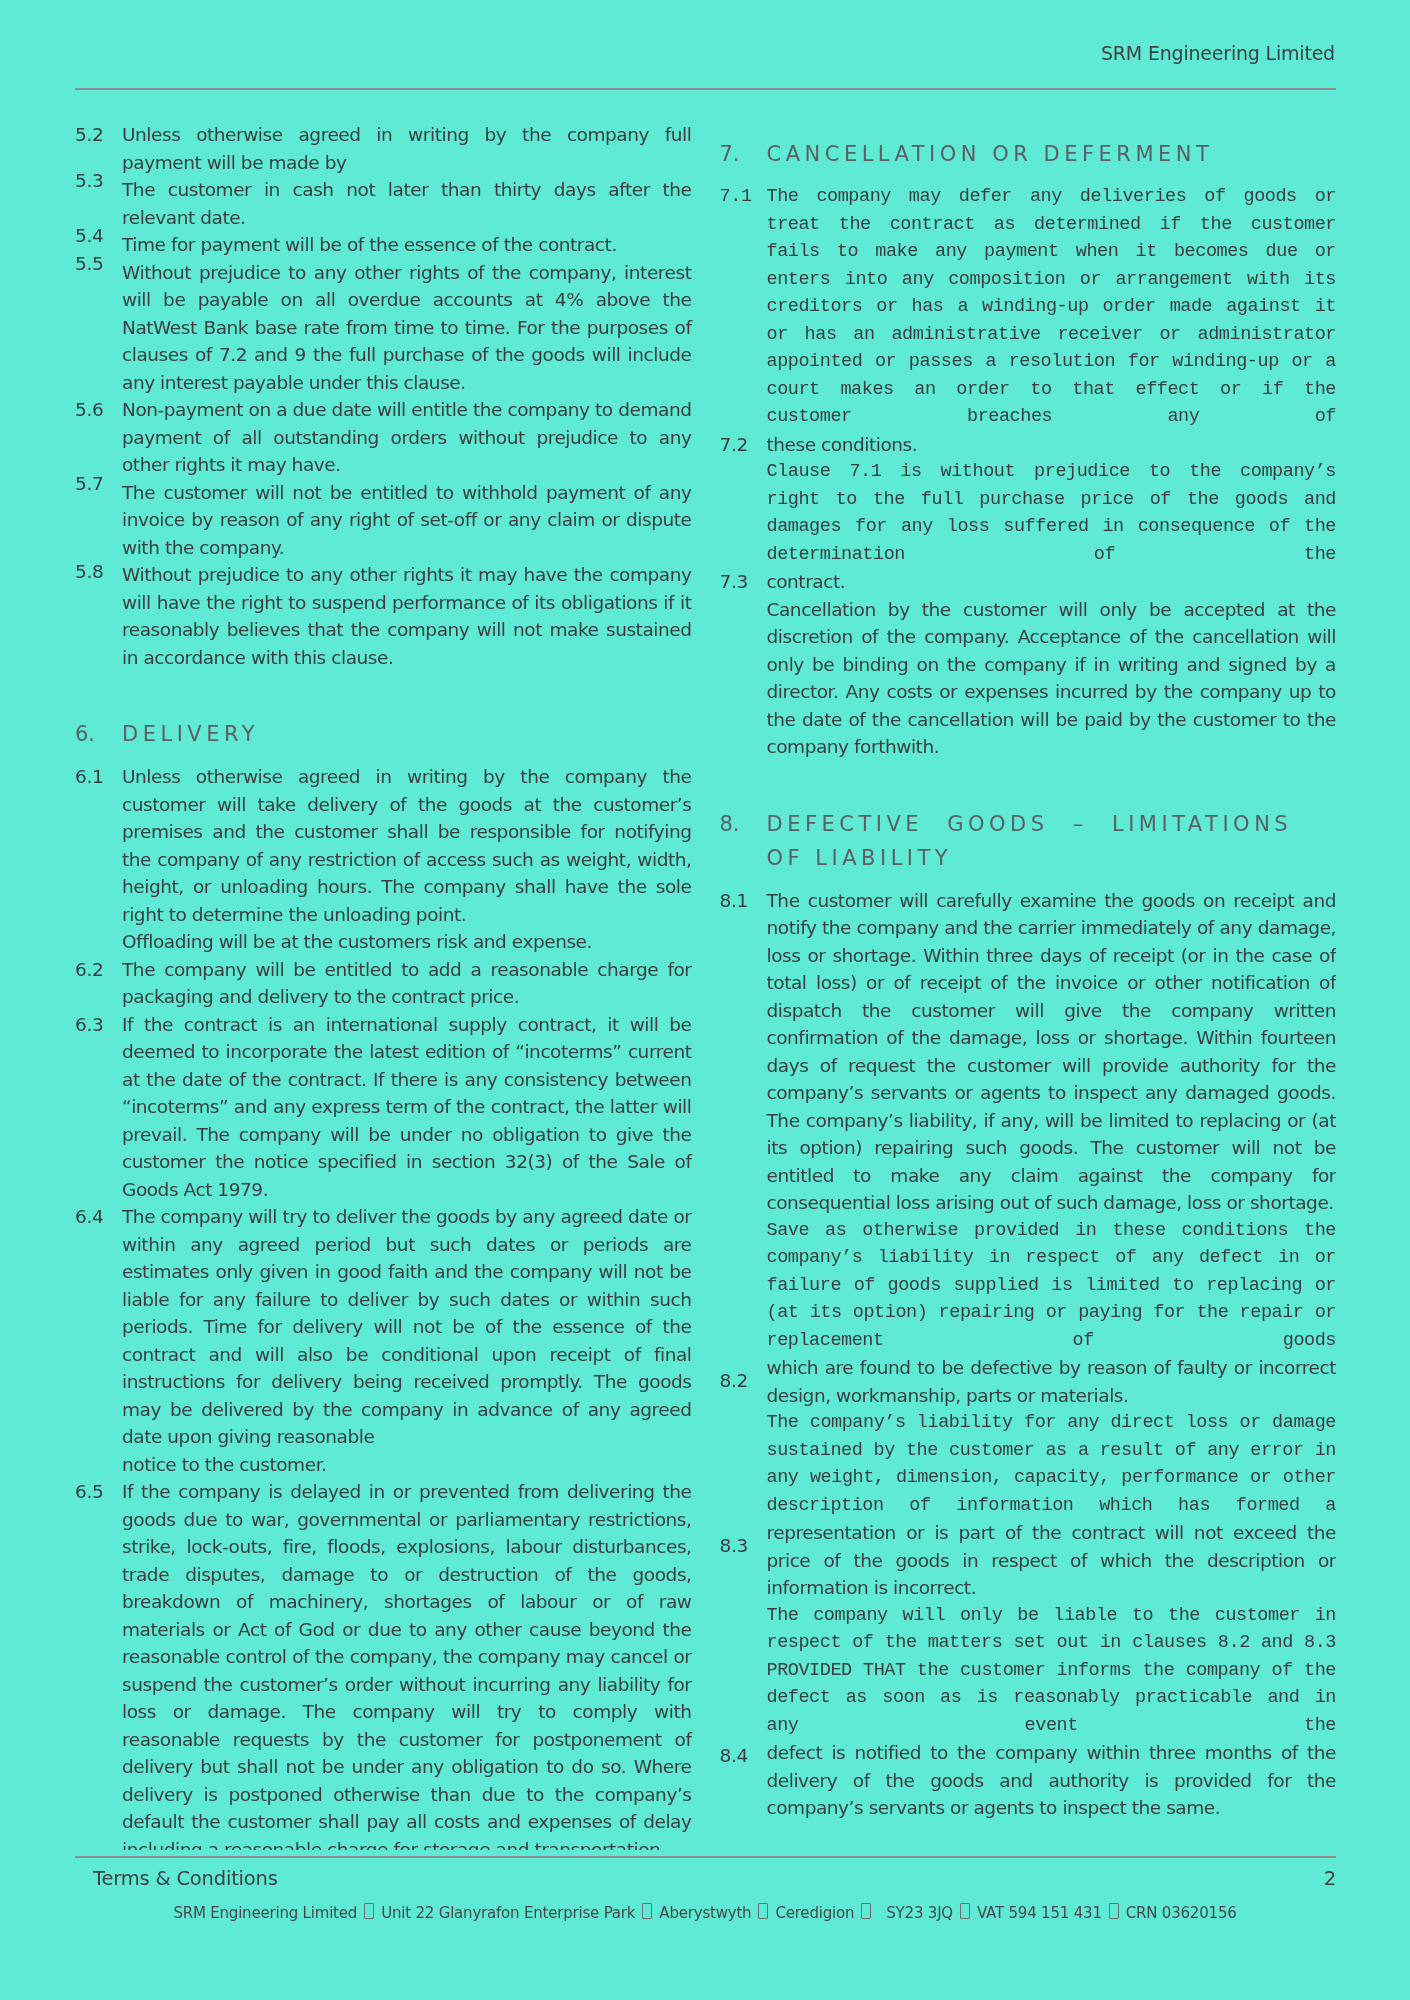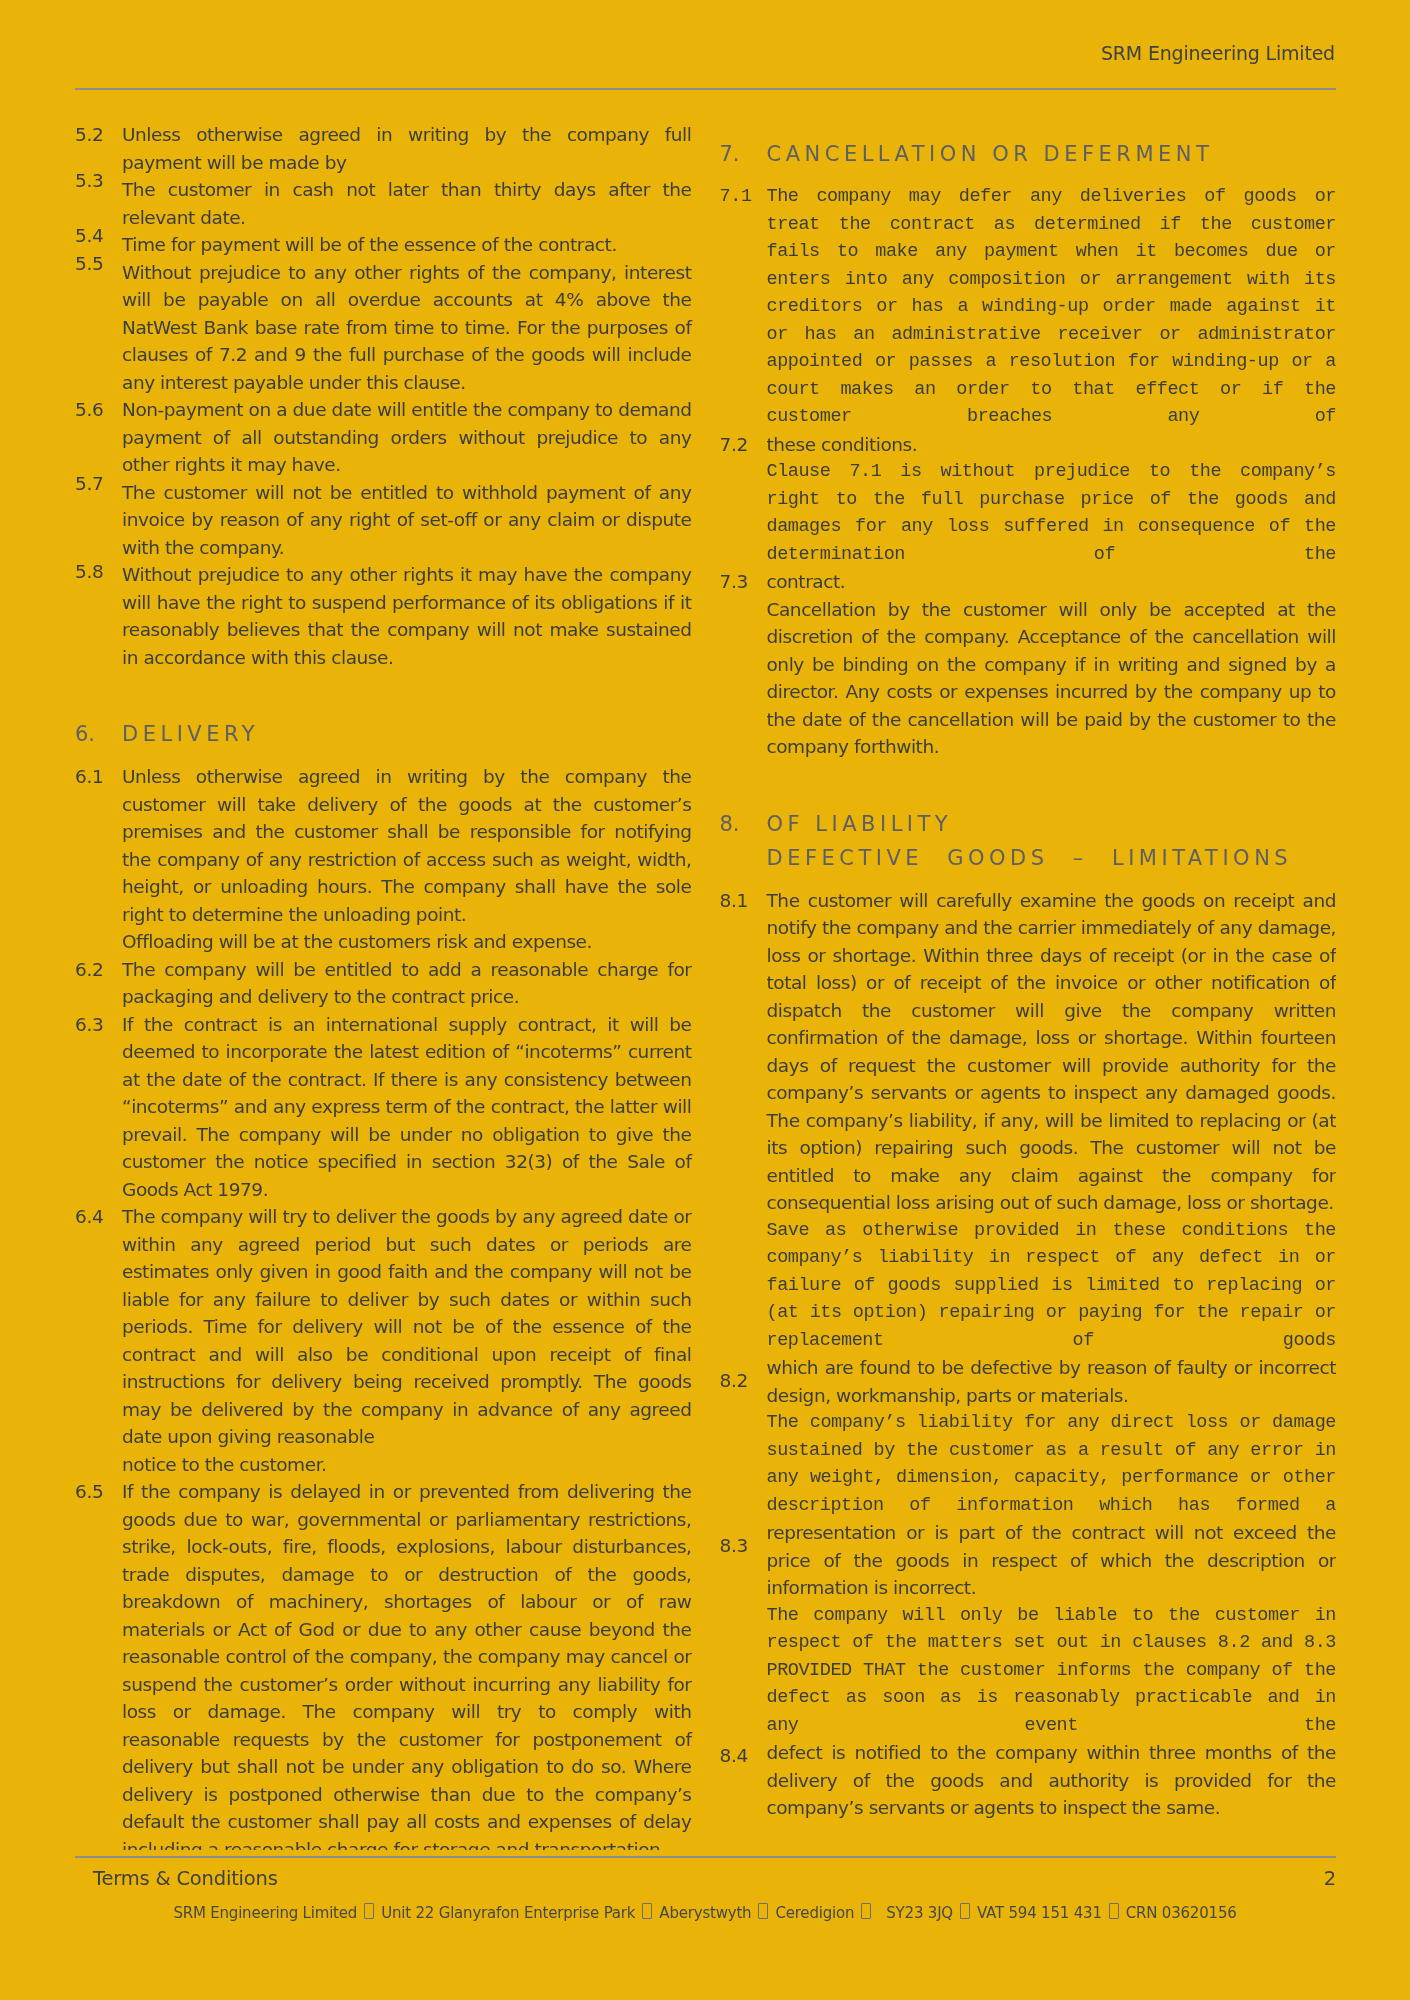--- a/index.html
+++ b/index.html
@@ -1,21 +1,21 @@
 <!DOCTYPE html>
 <html><head>
 <meta charset="utf-8">
 <style>
   html,body{margin:0;padding:0;background:#ffffff;}
   body{
     width:1410px;height:2000px;position:relative;
     font-family:"DejaVu Sans","Liberation Sans",sans-serif;
     color:#3b3e41;
   }
-  .page{position:absolute;inset:0;background:#eab308;overflow:hidden;}
+  .page{position:absolute;inset:0;background:#5eead4;overflow:hidden;}
 
   
   .header-company{
     position:absolute;top:42px;right:75px;
     font-size:19px;color:#3e4144;letter-spacing:-0.2px;
   }
   .top-rule{position:absolute;top:88px;left:75px;right:74px;border-top:2px solid #8d8d8d;}
 
   
   .columns{
@@ -99,22 +99,22 @@
           <span class="num">7.</span>
           <span class="hline">CANCELLATION OR DEFERMENT</span>
         </div>
         <div class="item cont"><span class="num" style="top: 0px;">7.1</span><span>The company may defer any deliveries of goods or treat the contract as determined if the customer fails to make any payment when it becomes due or enters into any composition or arrangement with its creditors or has a winding-up order made against it or has an administrative receiver or administrator appointed or passes a resolution for winding-up or a court makes an order to that effect or if the customer breaches any of</span></div>
         <div class="item"><span class="num" style="top: 0px;">7.2</span><span>these conditions.</span></div>
         <div class="item cont"><span>Clause 7.1 is without prejudice to the company’s right to the full purchase price of the goods and damages for any loss suffered in consequence of the determination of the</span></div>
         <div class="item"><span class="num" style="top: 0px;">7.3</span><span>contract.</span></div>
         <div class="item"><span>Cancellation by the customer will only be accepted at the discretion of the company. Acceptance of the cancellation will only be binding on the company if in writing and signed by a director. Any costs or expenses incurred by the company up to the date of the cancellation will be paid by the customer to the company forthwith.</span></div>
         <div class="sec-head">
           <span class="num">8.</span>
+          <span class="hline spread">DEFECTIVE GOODS – LIMITATIONS</span>
           <span class="hline">OF LIABILITY</span>
-          <span class="hline spread">DEFECTIVE GOODS – LIMITATIONS</span>
         </div>
         <div class="item"><span class="num" style="top: 0px;">8.1</span><span>The customer will carefully examine the goods on receipt and notify the company and the carrier immediately of any damage, loss or shortage. Within three days of receipt (or in the case of total loss) or of receipt of the invoice or other notification of dispatch the customer will give the company written confirmation of the damage, loss or shortage. Within fourteen days of request the customer will provide authority for the company’s servants or agents to inspect any damaged goods. The company’s liability, if any, will be limited to replacing or (at its option) repairing such goods. The customer will not be entitled to make any claim against the company for consequential loss arising out of such damage, loss or shortage.</span></div>
         <div class="item cont"><span>Save as otherwise provided in these conditions the company’s liability in respect of any defect in or failure of goods supplied is limited to replacing or (at its option) repairing or paying for the repair or replacement of goods</span></div>
         <div class="item"><span class="num" style="top: 13px;">8.2</span><span>which are found to be defective by reason of faulty or incorrect design, workmanship, parts or materials.</span></div>
         <div class="item cont"><span>The company’s liability for any direct loss or damage sustained by the customer as a result of any error in any weight, dimension, capacity, performance or other description of information which has formed a</span></div>
         <div class="item"><span class="num" style="top: 13px;">8.3</span><span>representation or is part of the contract will not exceed the price of the goods in respect of which the description or information is incorrect.</span></div>
         <div class="item cont"><span>The company will only be liable to the customer in respect of the matters set out in clauses 8.2 and 8.3 PROVIDED THAT the customer informs the company of the defect as soon as is reasonably practicable and in any event the</span></div>
         <div class="item"><span class="num" style="top: 3px;">8.4</span><span>defect is notified to the company within three months of the delivery of the goods and authority is provided for the company’s servants or agents to inspect the same.</span></div>
       </section>
   </div>

